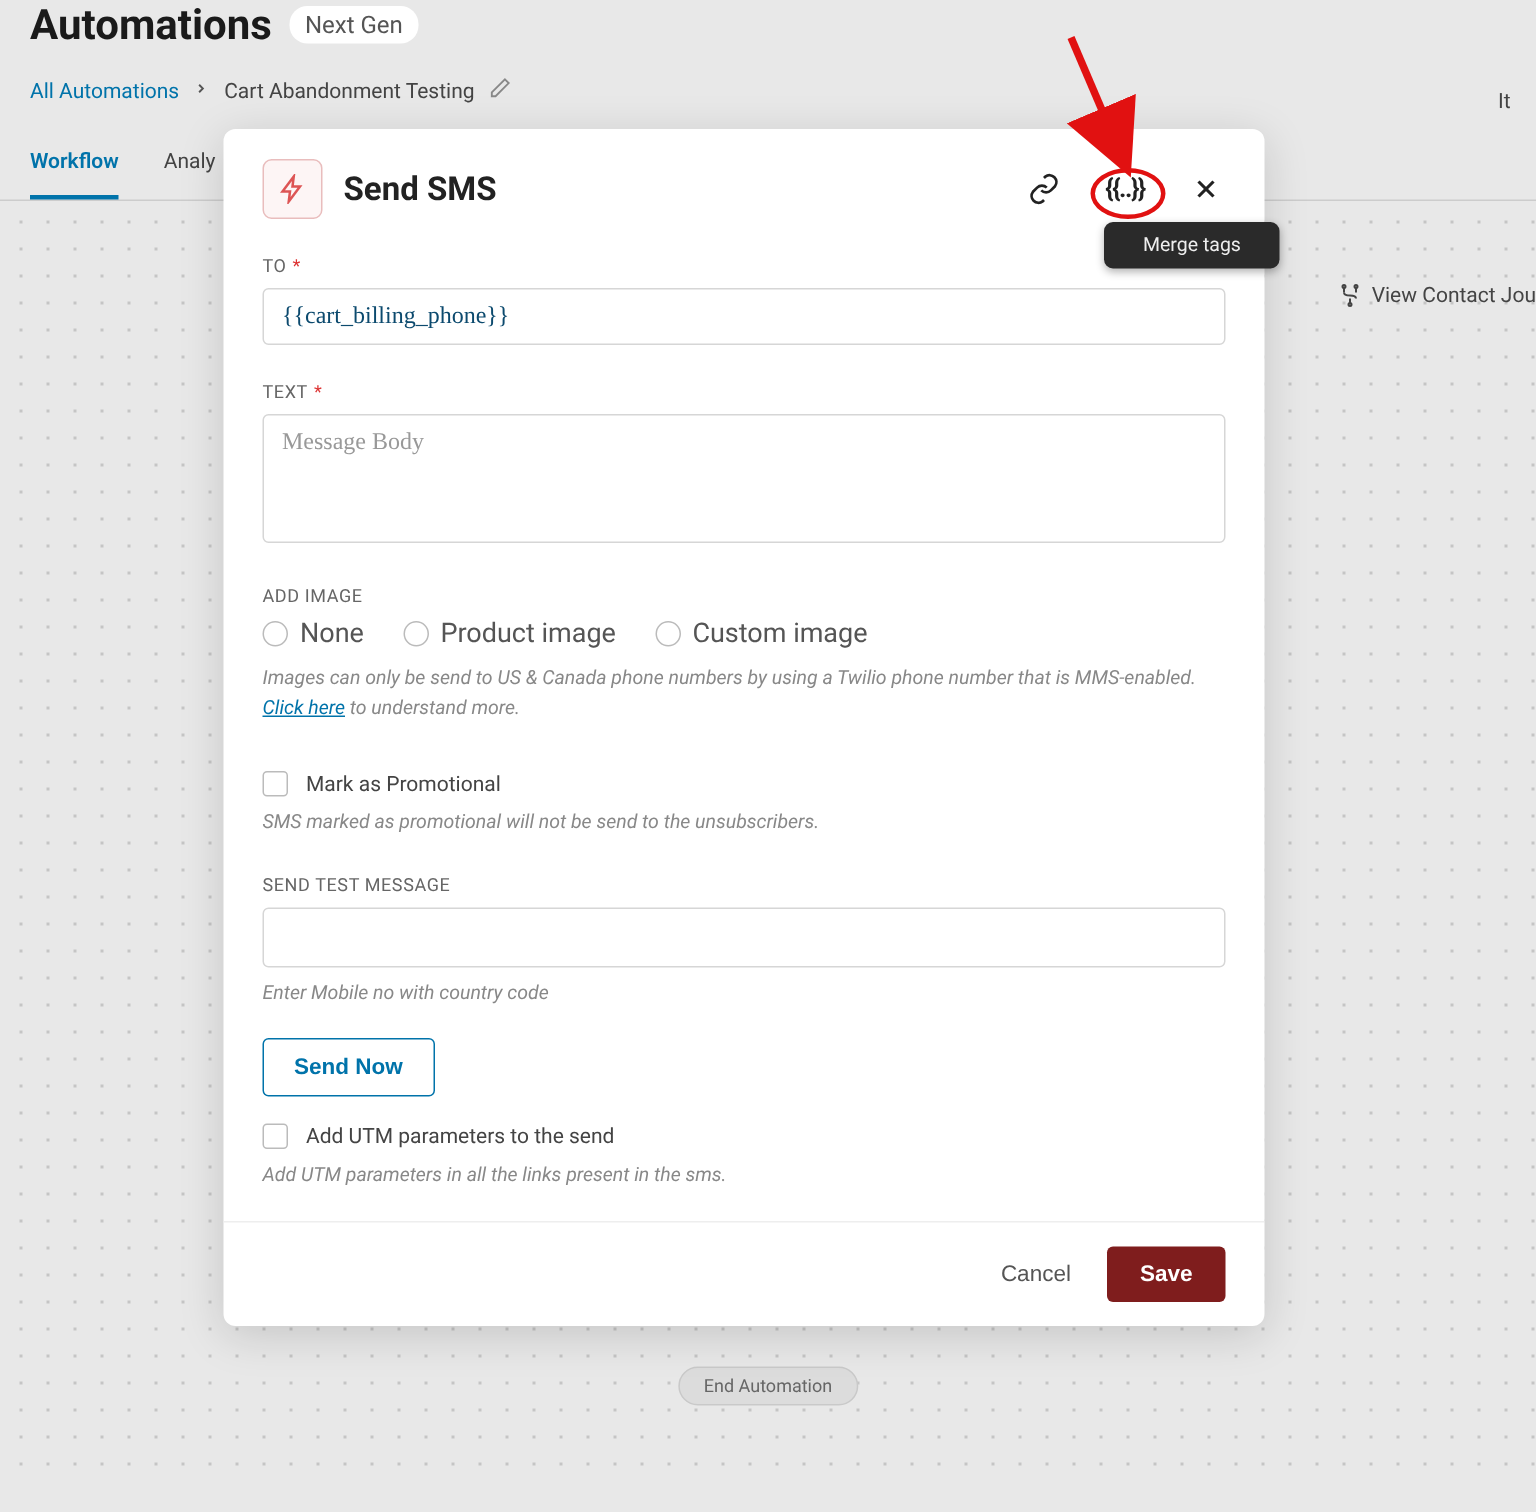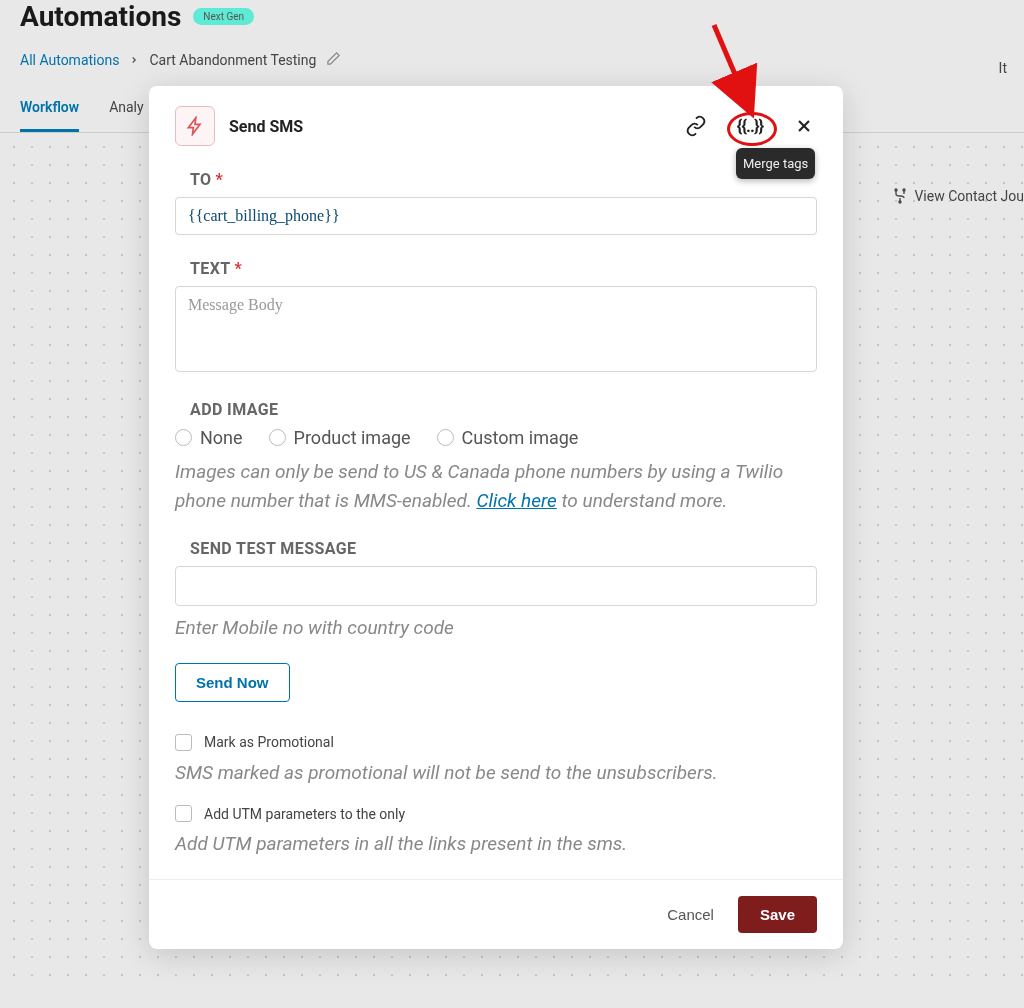--- a/index.html
+++ b/index.html
@@ -22,24 +22,24 @@
     display: flex;
     align-items: center;
     gap: 12px;
   }
   .page-title {
     font-size: 28px;
     font-weight: 700;
     color: #1a1a1a;
   }
   .badge {
-    background: #5eead4;
+    background: #ffffff;
     border-radius: 12px;
     padding: 3px 10px;
-    font-size: 10px;
+    font-size: 16px;
     color: #555;
   }
   .breadcrumb {
     display: flex;
     align-items: center;
     gap: 10px;
     padding: 18px 20px 12px 20px;
     font-size: 14px;
   }
   .breadcrumb .link { color: #0073aa; }
@@ -111,21 +111,21 @@
     padding: 20px 26px 14px 26px;
   }
   .modal-icon {
     width: 40px; height: 40px;
     border: 1px solid #e9bdbd;
     border-radius: 6px;
     display: flex; align-items: center; justify-content: center;
     margin-right: 14px;
     background: #fdf5f5;
   }
-  .modal-title { font-size: 16px; font-weight: 700; color: #222; }
+  .modal-title { font-size: 22px; font-weight: 700; color: #222; }
   .modal-header-actions {
     margin-left: auto;
     display: flex;
     align-items: center;
     gap: 28px;
   }
   .icon-btn { width: 26px; height: 26px; display:flex; align-items:center; justify-content:center; cursor:pointer; color:#222; }
   .merge-highlight {
     position: absolute;
     top: 112px;
@@ -142,36 +142,35 @@
     left: 704px;
     pointer-events: none;
   }
   .tooltip {
     position: absolute;
     top: 148px;
     left: 736px;
     background: #2a2a2a;
     color: #eee;
     font-size: 13px;
-    padding: 8px 7px;
+    padding: 8px 26px;
     border-radius: 6px;
     box-shadow: 0 2px 6px rgba(0,0,0,.3);
   }
   .modal-body {
     padding: 6px 26px 20px 26px;
   }
   .label {
-    font-size: 16px;
+    font-size: 12px;
     letter-spacing: 0.4px;
-    font-weight: 700;
+    font-weight: 400;
     color: #666;
     text-transform: uppercase;
     margin-bottom: 8px;
     display: block;
-    margin-left: 15px;
   }
   .req { color: #d33; margin-left: 4px; }
   .input, .textarea {
     width: 100%;
     border: 1px solid #d6d6d6;
     border-radius: 4px;
     padding: 9px 12px;
     font-size: 16px;
     color: #0c4a6e;
     font-family: Liberation Serif, serif;
@@ -180,21 +179,21 @@
   .textarea {
     min-height: 86px;
     resize: none;
   }
   .textarea::placeholder, .input::placeholder { color: #999; }
   .section { margin-top: 24px; }
   .radio-row { display: flex; gap: 26px; margin-bottom: 10px; align-items: center; }
   .radio-item { display: flex; align-items: center; gap: 8px; font-size: 18px; color: #555; cursor: pointer; }
   .radio-circle { width: 17px; height: 17px; border: 1.5px solid #bbb; border-radius: 50%; }
   .helper {
-    font-size: 19px;
+    font-size: 13px;
     color: #888;
     font-style: italic;
     line-height: 1.5;
   }
   .helper a { color: #0073aa; text-decoration: underline; font-style: italic; }
   .send-now {
     margin-top: 20px;
     border: 1px solid #0073aa;
     background: #fff;
     color: #0073aa;
@@ -326,39 +325,39 @@
           <div class="radio-item">
               <span class="radio-circle"></span>
               <span>Custom image</span>
             </div>
         </div>
         <div class="helper">
           <span>Images can only be send to US &amp; Canada phone numbers by using a Twilio phone number that is MMS-enabled. </span><a href="#">Click here</a><span> to understand more.</span>
         </div>
       </div>
 
-      <div class="section">
-        <span class="label">SEND TEST MESSAGE</span>
-        <input class="input" style="height: 40px;">
-        <div class="helper" style="margin-top:8px;">Enter Mobile no with country code</div>
-        <button class="send-now">Send Now</button>
-      </div>
-
       <div class="section" style="margin-top:32px;">
         <div class="check-row">
           <span class="check-box"></span>
           <span>Mark as Promotional</span>
         </div>
         <div class="helper" style="margin-top:8px;">SMS marked as promotional will not be send to the unsubscribers.</div>
       </div>
 
+      <div class="section">
+        <span class="label">SEND TEST MESSAGE</span>
+        <input class="input" style="height: 40px;">
+        <div class="helper" style="margin-top:8px;">Enter Mobile no with country code</div>
+        <button class="send-now">Send Now</button>
+      </div>
+
       <div class="section" style="margin-top:18px;">
         <div class="check-row">
           <span class="check-box"></span>
-          <span>Add UTM parameters to the only</span>
+          <span>Add UTM parameters to the send</span>
         </div>
         <div class="helper" style="margin-top:8px;">Add UTM parameters in all the links present in the sms.</div>
       </div>
     </div>
 
     <div class="modal-footer">
       <button class="btn-cancel">Cancel</button>
       <button class="btn-save">Save</button>
     </div>
   </div>

